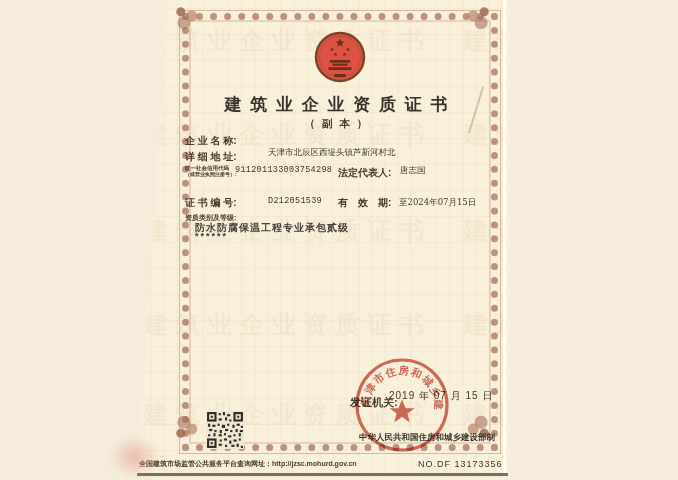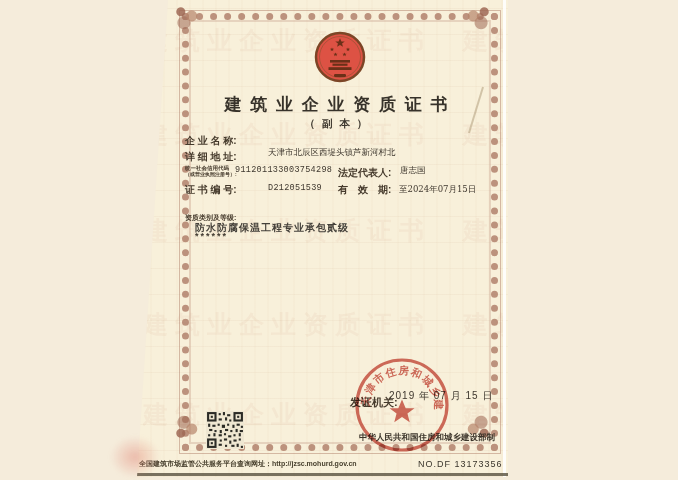--- a/index.html
+++ b/index.html
@@ -131,21 +131,21 @@
       <span class="lbl-sm" style="left:48px;top:1px">
         <span>统一社会信用代码</span><br>
         <span style="font-size:5px">（或营业执照注册号）:</span>
       </span>
       <span class="val val-num" style="left:98px;top:1px">911201133003754298</span>
       <span class="lbl" style="left:201px;top:2px">法定代表人:</span>
       <span class="val" style="left:263px;top:1px">唐志国</span>
     </div>
 
 
-    <div class="row" style="top:183px">
+    <div class="row" style="top:196px">
       <span class="lbl" style="left:48px">证 书 编 号:</span>
       <span class="val val-num" style="left:131px;top:0px">D212051539</span>
       <span class="lbl" style="left:201px">有　效　期:</span>
       <span class="val" style="left:262px;top:1px">至2024年07月15日</span>
     </div>
 
     <div class="cat-lbl">资质类别及等级:</div>
     <div class="cat-val">防水防腐保温工程专业承包贰级</div>
     <div class="cat-stars">******</div>
 

